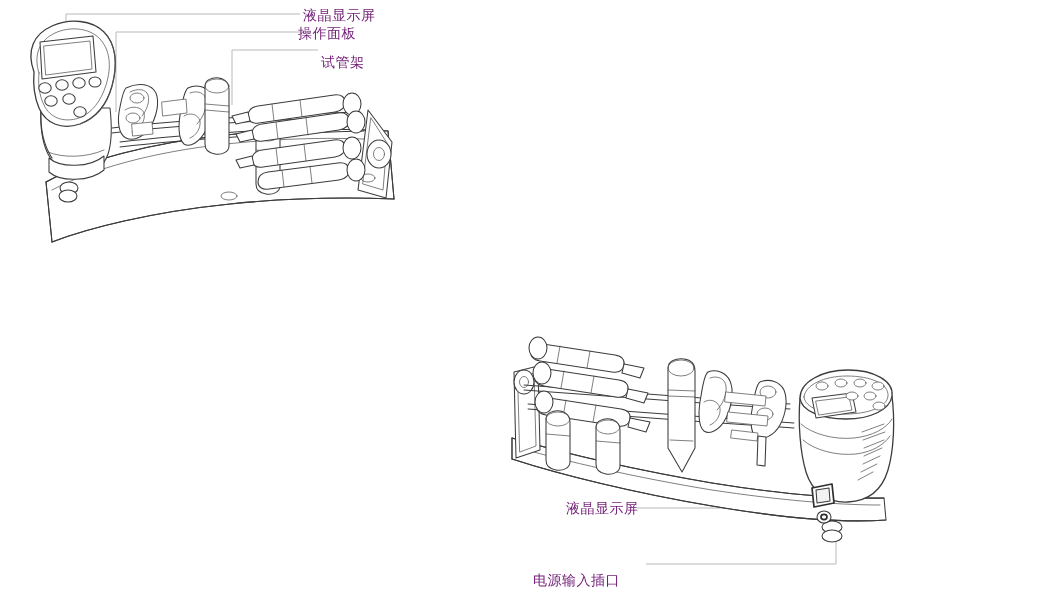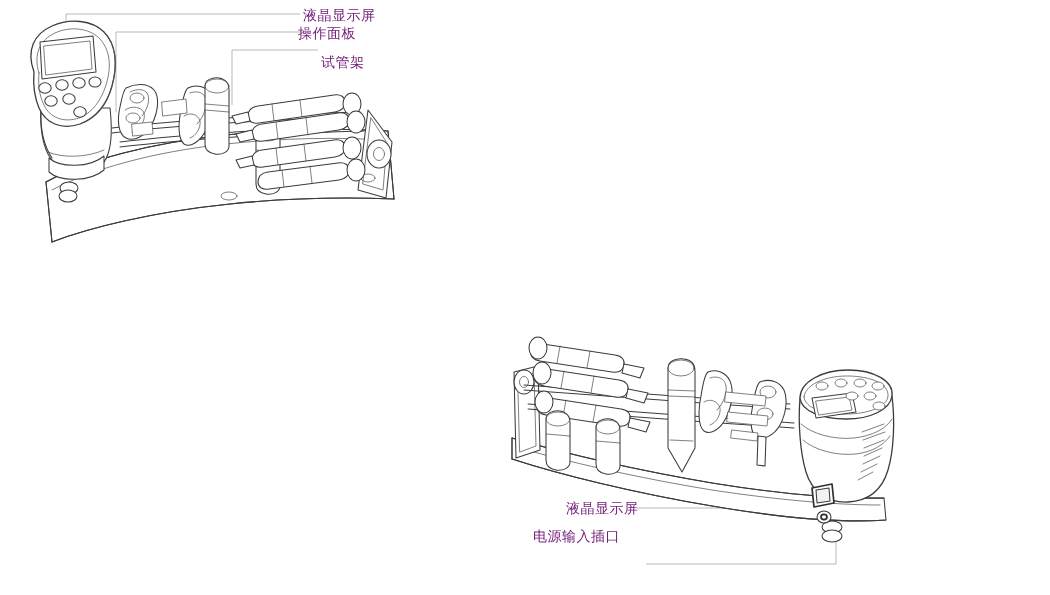--- a/index.html
+++ b/index.html
@@ -25,21 +25,21 @@
     font-family: "DejaVu Sans", sans-serif;
     font-size: 14px;
     color: #701a75;
     white-space: nowrap;
     letter-spacing: 0.5px;
   }
   .lbl-lcd   { left: 303px; top: 7px;  }
   .lbl-panel { left: 298px; top: 25px; }
   .lbl-rack  { left: 321px; top: 54px; }
   .lbl-pwr   { left: 566px; top: 500px;}
-  .lbl-jack  { left: 533px; top: 528px;}
+  .lbl-jack  { left: 533px; top: 572px;}
   svg { display: block; }
   .ln  { fill: none; stroke: #3c3c3c; stroke-width: 1.05; stroke-linecap: round; stroke-linejoin: round; }
   .ln-t{ fill: none; stroke: #555; stroke-width: 0.75; stroke-linecap: round; stroke-linejoin: round; }
   .ln-b{ fill: none; stroke: #2e2e2e; stroke-width: 1.7; stroke-linecap: round; stroke-linejoin: round; }
   .ln-m{ fill: none; stroke: #3c3c3c; stroke-width: 1.3; stroke-linecap: round; stroke-linejoin: round; }
   .fillw { fill: #ffffff; }
   .fillg { fill: #f2f2f2; }
   .leader { fill: none; stroke: #b9b9b9; stroke-width: 1; }
 </style>
 </head>

